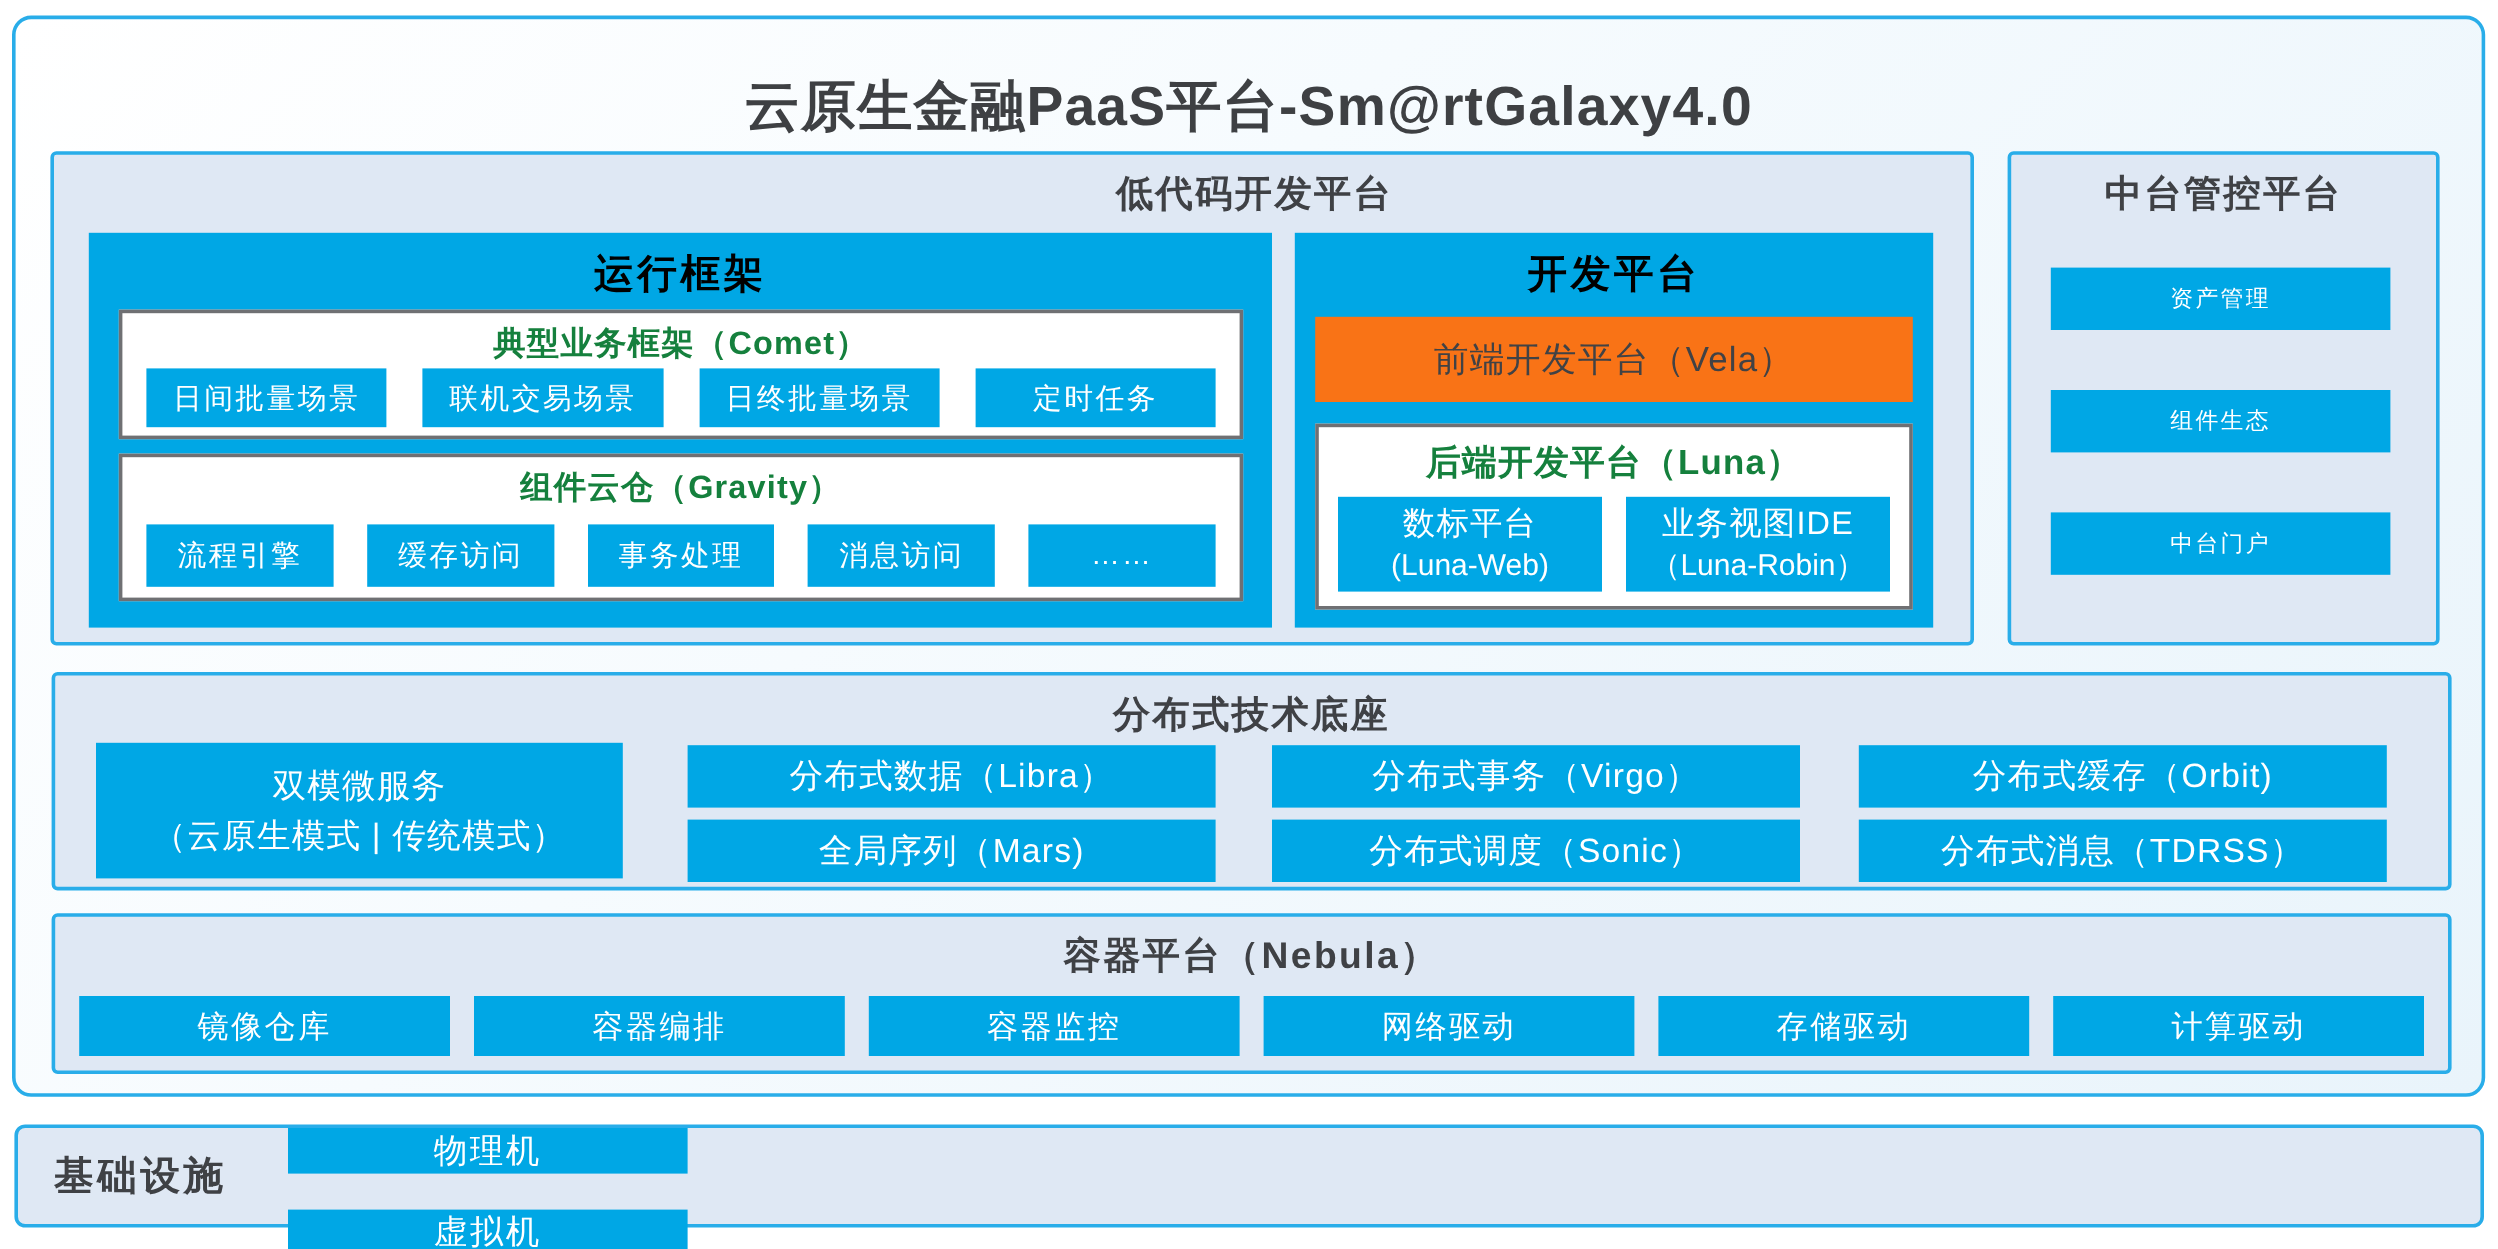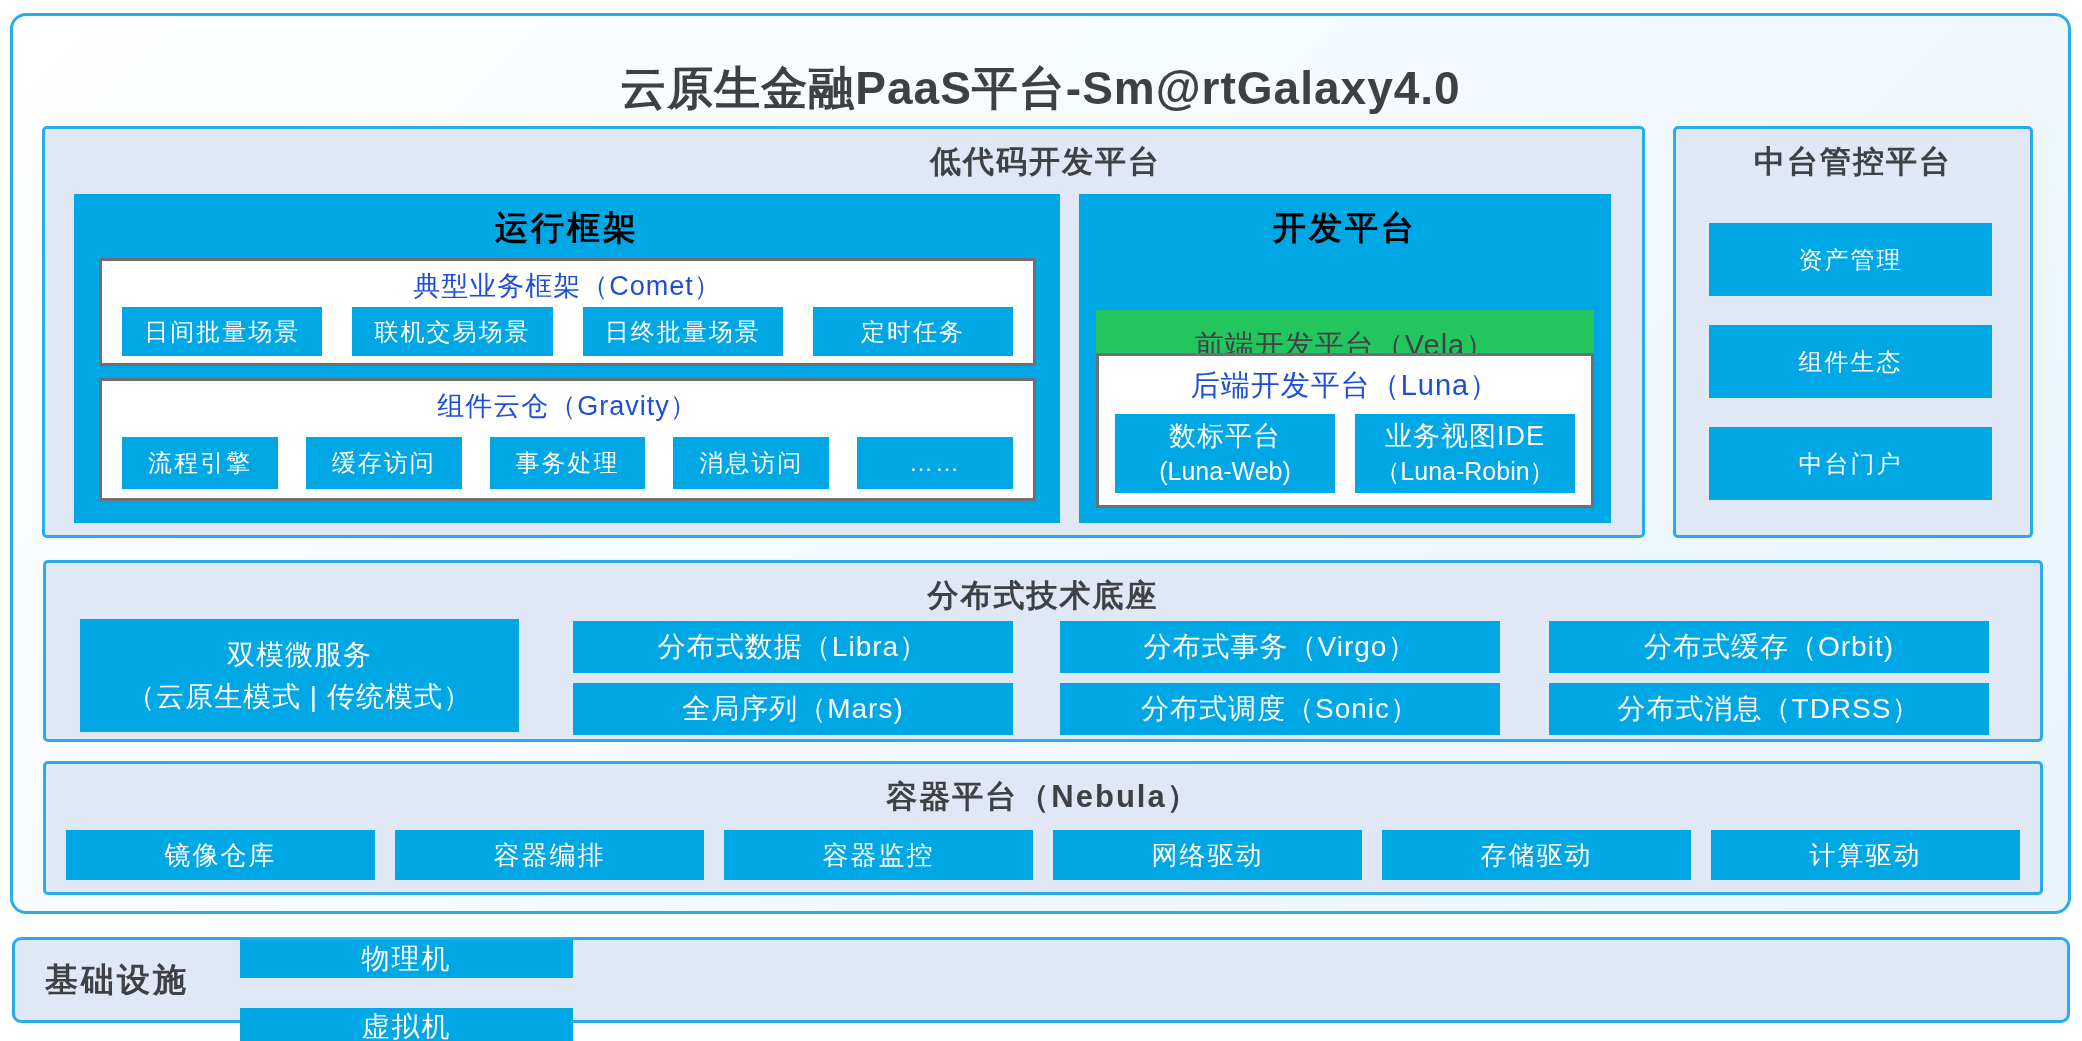--- a/index.html
+++ b/index.html
@@ -32,22 +32,22 @@
   .panel-heading{
     position:absolute;top:12px;left:0;width:100%;text-align:center;
     font-size:31px;font-weight:700;color:var(--dark);letter-spacing:2px;
   }
   .bluebox{position:absolute;background:var(--blue);}
   .box-heading{
     padding-top:12px;text-align:center;color:#000000;
     font-size:33px;font-weight:700;letter-spacing:3px;
   }
   .whitebox{position:absolute;background:#fff;border:3px solid var(--grayb);}
-  .whitebox-plain{position:absolute;background:#22c55e;display:flex;align-items:center;justify-content:center;margin-top:46px;}
-  .white-title{margin-top:7px;text-align:center;font-size:27px;font-weight:400;color:#1d4ed8;letter-spacing:1px;}
+  .whitebox-plain{position:absolute;background:#f97316;display:flex;align-items:center;justify-content:center;}
+  .white-title{margin-top:7px;text-align:center;font-size:27px;font-weight:700;color:#15803d;letter-spacing:1px;}
   .btn{
     background:var(--blue);color:#fff;display:flex;flex-direction:column;
     align-items:center;justify-content:center;text-align:center;letter-spacing:2px;
   }
   .btnrow{position:absolute;display:flex;justify-content:center;}
 
   
   .lowcode{left:29px;top:110px;width:1603px;height:412px;}
   .lowcode .panel-heading{left:202px;}
   .runbox{left:29px;top:65px;width:986px;height:329px;}
@@ -61,21 +61,21 @@
   .devbox{left:1034px;top:65px;width:532px;height:329px;}
   .vela{left:17px;top:70px;width:498px;height:71px;font-size:29px;font-weight:500;color:#414245;letter-spacing:1px;}
   .luna{left:17px;top:159px;width:498px;height:155px;}
   .luna .white-title{margin-top:10px;font-size:29px;}
   .luna .btnrow{left:0;right:0;bottom:12px;height:79px;gap:20px;}
   .luna .btn{width:220px;font-size:27px;line-height:1.32;letter-spacing:1px;}
   .luna .btn .sub{font-size:25px;letter-spacing:0;}
 
   
   .midplatform{left:1660px;top:110px;width:360px;height:412px;}
-  .midplatform .btn{position:absolute;left:33px;width:283px;height:73px;font-size:24px;}
+  .midplatform .btn{position:absolute;left:33px;width:283px;height:52px;font-size:19px;}
   .mid-b0{top:94px;} .mid-b1{top:196px;} .mid-b2{top:298px;}
 
   
   .distributed{left:30px;top:544px;width:2000px;height:182px;}
   .dualbox{left:34px;top:56px;width:439px;height:113px;font-size:28px;line-height:1.5;letter-spacing:1px;}
   .dcell{position:absolute;width:440px;height:52px;font-size:28px;letter-spacing:1px;}
   .dr1{top:58px;} .dr2{top:120px;}
   .dc2{left:527px;} .dc3{left:1014px;} .dc4{left:1503px;}
 
   

